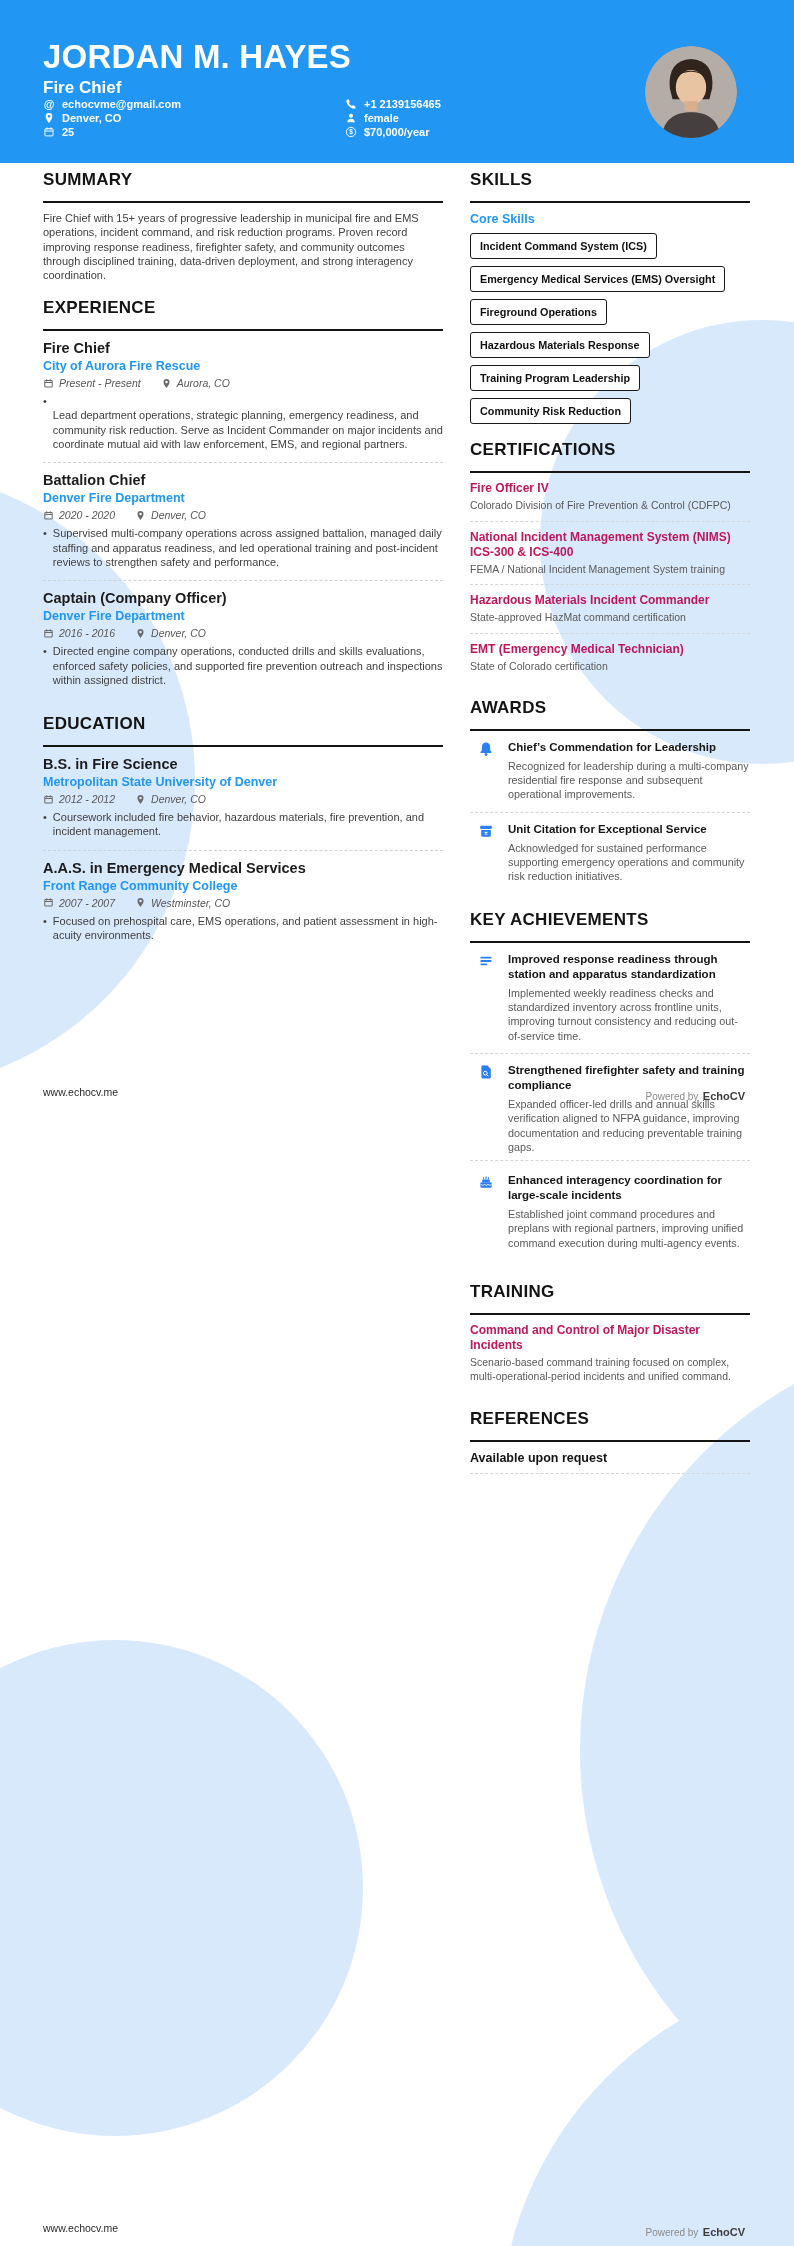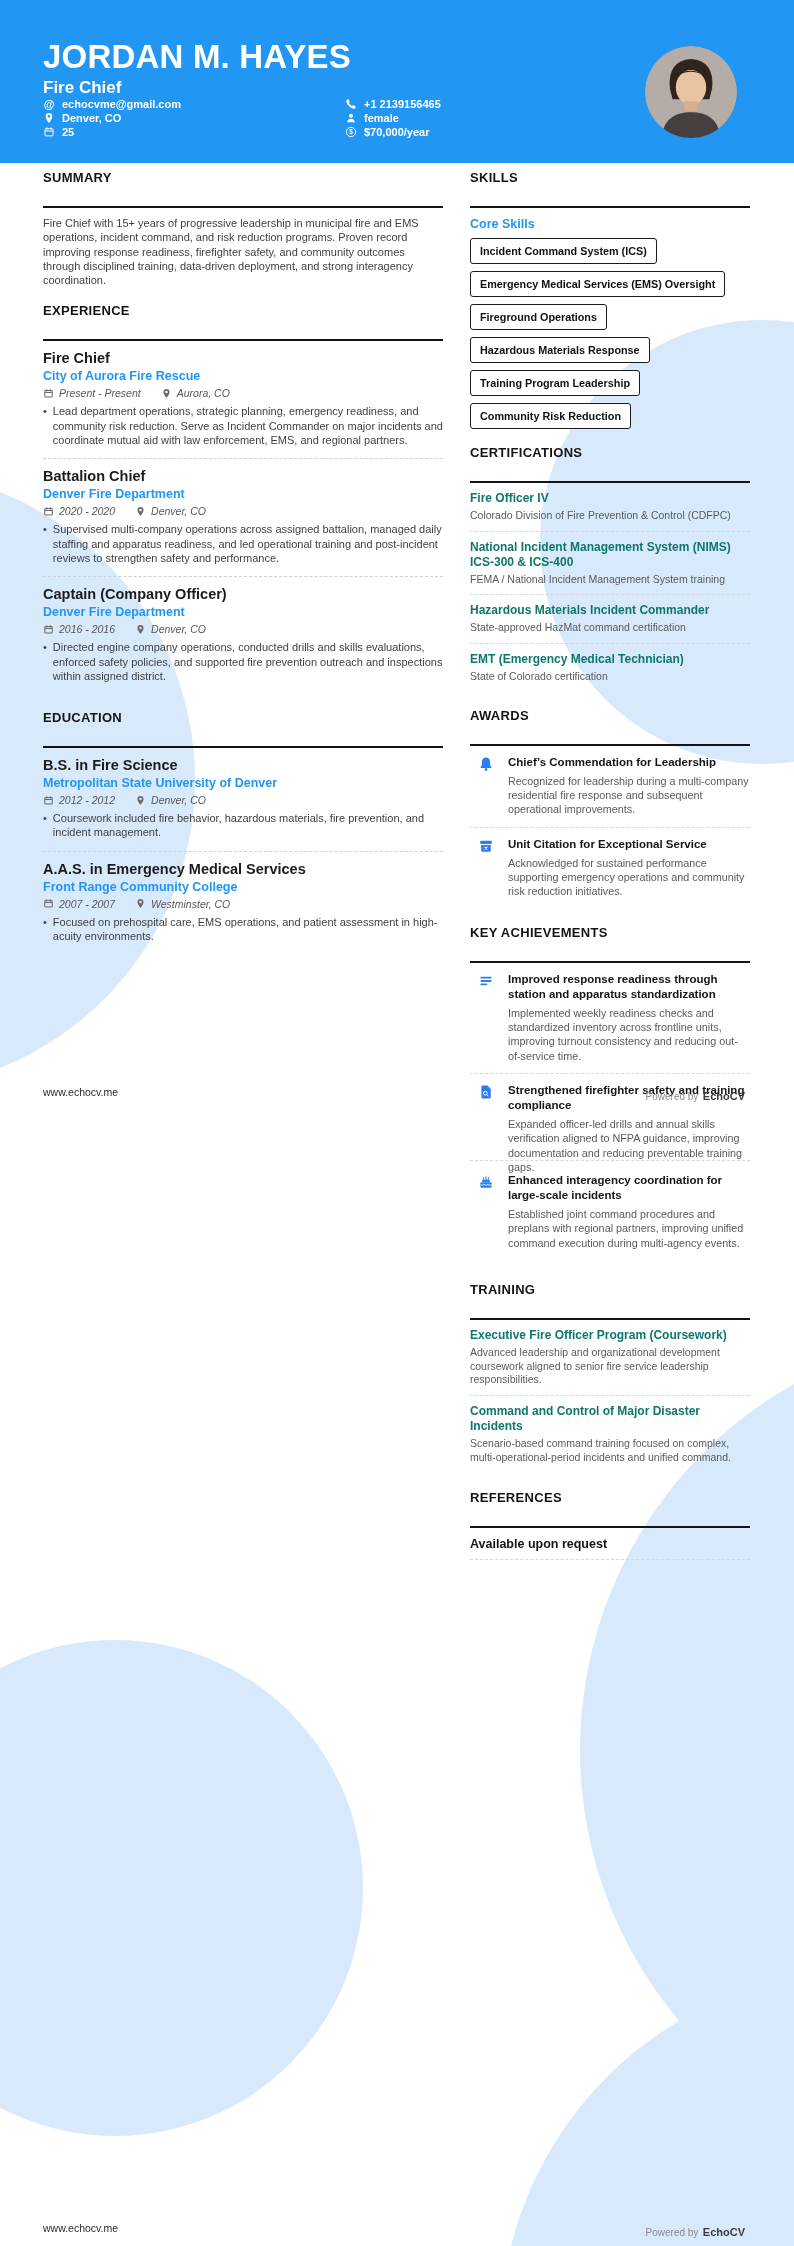--- a/index.html
+++ b/index.html
@@ -23,42 +23,42 @@
   .citem { display:flex; align-items:center; gap:7px; height:13px; }
   .cicon { width:12px; height:12px; flex:0 0 12px; color:#fff; }
   .at { display:inline-flex; width:12px; height:12px; align-items:center; justify-content:center; font-size:11px; font-weight:700; }
   .avatar { position:absolute; left:645px; top:46px; width:92px; height:92px; border-radius:50%; overflow:hidden; }
 
   
   .col-left  { position:absolute; left:43px;  top:170px; width:400px; }
   .col-right { position:absolute; left:470px; top:170px; width:280px; }
   .col-right2{ position:absolute; left:470px; top:1160px; width:280px; }
 
-  .sec-title { font-size:13px; font-weight:800; letter-spacing:.3px; border-bottom:2.5px solid #141414; padding-bottom:21px; }
+  .sec-title { font-size:17px; font-weight:800; letter-spacing:.3px; border-bottom:2.5px solid #141414; padding-bottom:11px; }
   .mt { margin-top:16px; }
 
   .body-text { font-size:11px; line-height:1.3; color:#3f3f3f; margin-top:8px; }
 
   .entry { padding:9px 0 11px; border-bottom:1px dashed #ccd2d9; }
   .entry:last-child { border-bottom:none; }
   .entry-title { font-size:14.5px; font-weight:600; color:#1c1c1c; }
   .entry-org { font-size:12.5px; font-weight:700; color:#2196f3; margin-top:3px; }
   .meta { display:flex; gap:20px; margin-top:4px; font-size:10.5px; color:#575757; font-weight:500; align-items:center; }
   .meta-item { display:flex; gap:5px; align-items:center;font-style:italic; }
   .micon { width:11px; height:11px; color:#6a6a6a; flex:0 0 11px; }
   .bullet { display:flex; gap:6px; margin-top:5px; }
   .dot { font-size:11px; line-height:1.3; color:#3f3f3f; }
 
   .group-label { font-size:12.5px; font-weight:700; color:#2196f3; margin-top:9px; }
   .chip-row { margin-top:7px; }
   .chip { display:inline-block; max-width:100%; box-sizing:border-box; border:1.4px solid #1b1b1b; border-radius:3px; padding:5px 9px; background:#fff; font-size:10.8px; font-weight:700; line-height:1.3; color:#111; }
 
   .cert { padding:8px 0; border-bottom:1px dashed #d2d7dd; }
   .cert:last-child { border-bottom:none; }
-  .cert-title { font-size:12px; font-weight:700; line-height:1.25; color:#0f766e; }
+  .cert-title { font-size:12px; font-weight:700; line-height:1.25; color:#be185d; }
   .cert-sub { font-size:10.5px; color:#5a5a5a; line-height:1.3; margin-top:3px; }
 
   .irow { display:grid; grid-template-columns:38px 1fr; padding:9px 0 10px; border-bottom:1px dashed #d2d7dd; }
   .irow.last { border-bottom:none; }
   .irow.first-p2 { border-top:1px dashed #d2d7dd; border-bottom:none; padding-top:12px; }
   .aicon { width:16px; height:16px; color:#2b7ff2; margin-left:8px; margin-top:1px; }
   .irow-title { font-size:11.5px; font-weight:700; line-height:1.3; color:#161616; }
   .irow-desc { font-size:10.8px; color:#5a5a5a; line-height:1.33; margin-top:4px; }
 
   .ref-text { font-size:12.5px; font-weight:700; margin-top:9px; padding-bottom:8px; border-bottom:1px dashed #d2d7dd; }
@@ -158,21 +158,21 @@
           </span>
           <span class="meta-item">
             <svg class="micon" viewBox="0 0 16 16">
                 <path fill="currentColor" fill-rule="evenodd" d="M8 14.6C8 14.6 3.6 9.3 3.6 5.9a4.4 4.4 0 1 1 8.8 0C12.4 9.3 8 14.6 8 14.6ZM8 7.6a1.8 1.8 0 1 0 0-3.6 1.8 1.8 0 0 0 0 3.6Z"></path>
               </svg>
             <span>Aurora, CO</span>
           </span>
         </div>
         <div class="bullet">
           <span class="dot">•</span>
-          <span class="body-text" style="margin-top:0">Lead department operations, strategic planning, emergency readiness, and community risk reduction. Serve as Incident Commander on major incidents and coordinate mutual aid with law enforcement, EMS, and regional partners.</span>
+          <span class="body-text" style="margin-top:14px">Lead department operations, strategic planning, emergency readiness, and community risk reduction. Serve as Incident Commander on major incidents and coordinate mutual aid with law enforcement, EMS, and regional partners.</span>
         </div>
       </div>
 
       <div class="entry">
         <div class="entry-title">Battalion Chief</div>
         <div class="entry-org">Denver Fire Department</div>
         <div class="meta">
           <span class="meta-item">
             <svg class="micon" viewBox="0 0 16 16">
                 <rect x="2.6" y="3.6" width="10.8" height="9.6" rx="1.2" fill="none" stroke="currentColor" stroke-width="1.5"></rect>
@@ -366,24 +366,20 @@
         </svg>
       <div>
         <div class="irow-title">Enhanced interagency coordination for large-scale incidents</div>
         <div class="irow-desc">Established joint command procedures and preplans with regional partners, improving unified command execution during multi-agency events.</div>
       </div>
     </div>
 
     <div style="margin-top:22px">
       <div class="sec-title">TRAINING</div>
       <div class="cert">
-        <div class="cert-title">Executive Fire Officer Program (Coursework)</div>
-        <div class="cert-sub">Advanced leadership and organizational development coursework aligned to senior fire service leadership responsibilities.</div>
-      </div>
-      <div class="cert">
         <div class="cert-title">Command and Control of Major Disaster Incidents</div>
         <div class="cert-sub">Scenario-based command training focused on complex, multi-operational-period incidents and unified command.</div>
       </div>
     </div>
 
     <div style="margin-top:18px">
       <div class="sec-title">REFERENCES</div>
       <div class="ref-text">Available upon request</div>
     </div>
   </div>

